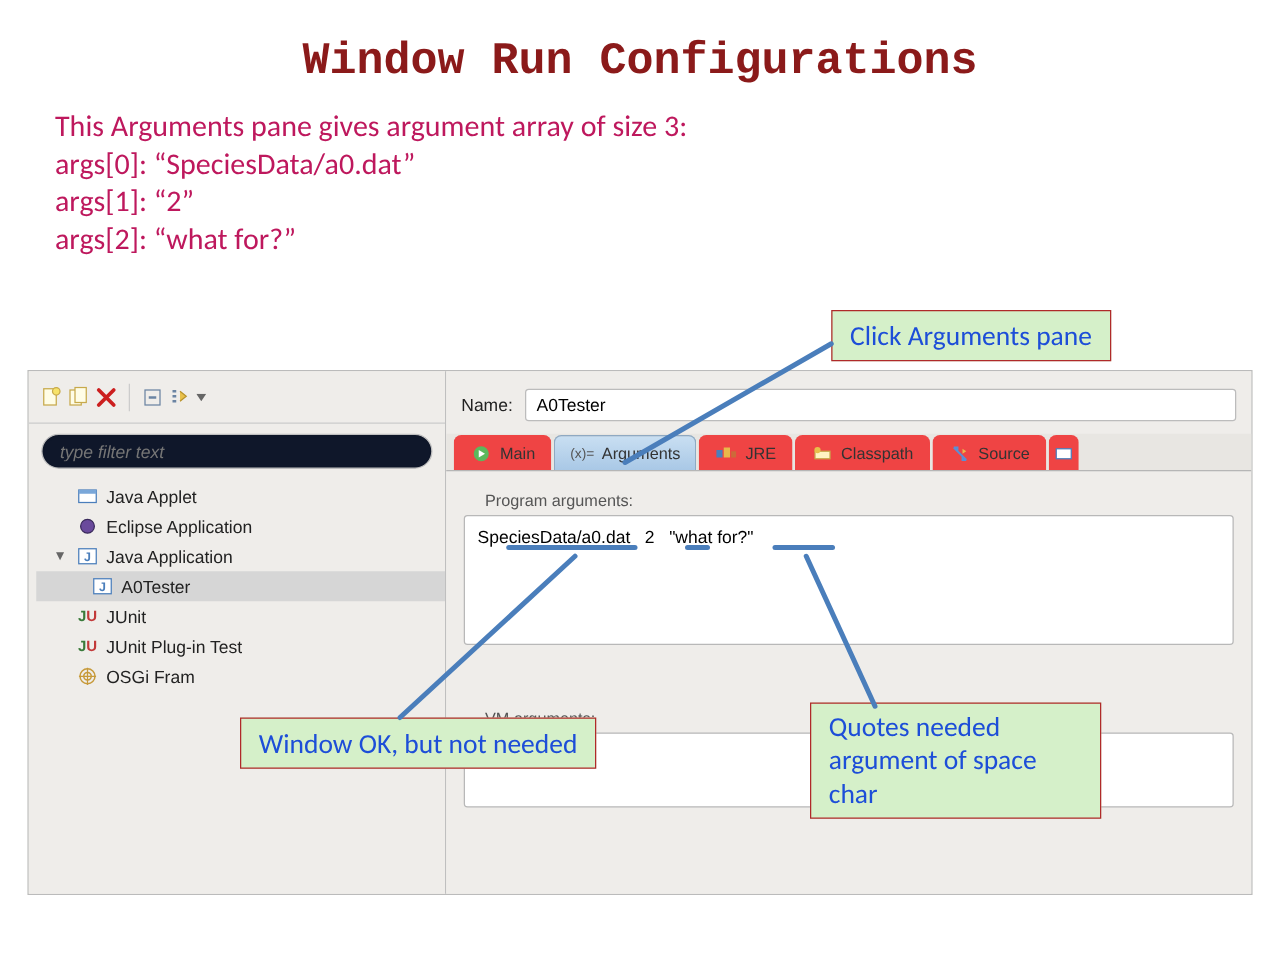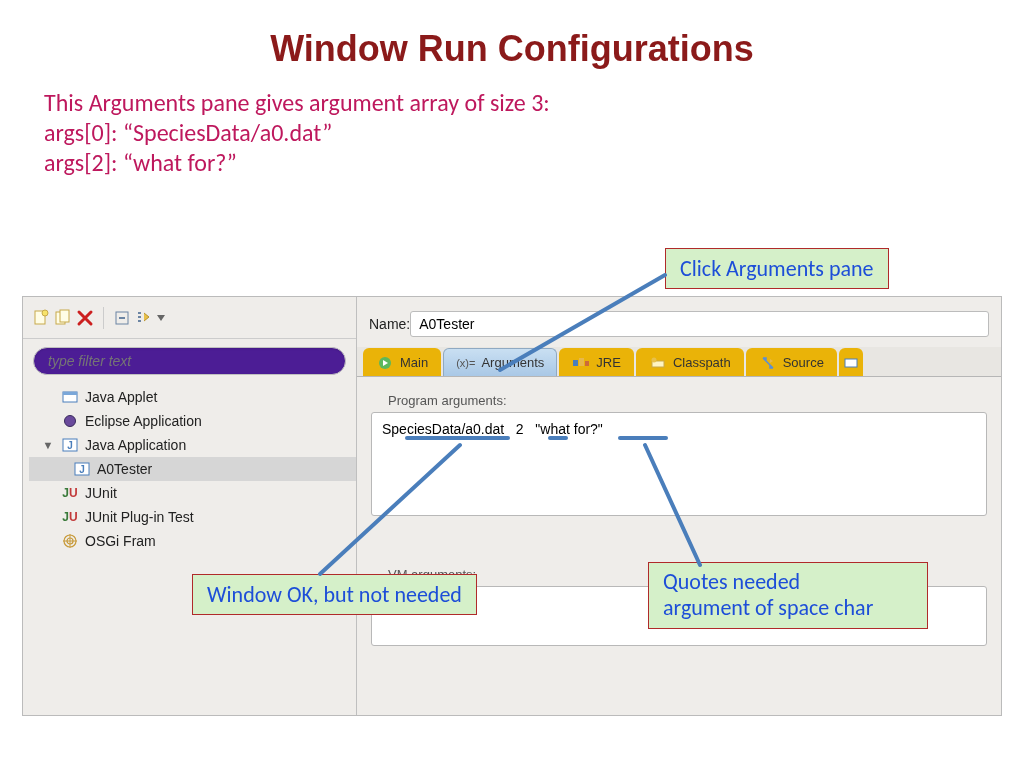--- a/index.html
+++ b/index.html
@@ -1,57 +1,58 @@
 <!DOCTYPE html>
 <html><head>
 <meta charset="utf-8">
 <style>
 *{box-sizing:border-box;margin:0;padding:0}
 body{font-family:"Lucida Grande","Segoe UI",Arial,sans-serif;font-size:13px;color:#222;background:#fff;width:1024px;height:768px;position:relative;overflow:hidden}
-.slide-title{font-family:Liberation Sans, sans-serif;font-weight:700;font-size:36px;color:#8B1A1A;text-align:center;padding:28px 0 18px}
+.slide-title{font-family:Liberation Mono, monospace;font-weight:700;font-size:36px;color:#8B1A1A;text-align:center;padding:28px 0 18px}
 .intro{font-family:Calibri,Arial,sans-serif;font-size:24px;color:#be185d;padding:0 0 0 44px;line-height:1.25}
 .shot{position:absolute;left:22px;top:296px;width:980px;height:420px;border:1px solid #bbb;background:#f4f2ee}
 .left-pane{position:absolute;top:0;left:0;width:334px;height:100%;border-right:1px solid #bfbfbf;background:#efedea}
 .toolbar{height:42px;border-bottom:1px solid #ccc;display:flex;align-items:center;padding:0 8px;gap:2px}
 .toolbar .sep{width:1px;height:22px;background:#ccc;margin:0 6px}
 .ico{width:20px;height:20px;display:inline-flex;align-items:center;justify-content:center}
 .filter-wrap{padding:8px 10px 6px}
-.filter{width:100%;height:28px;border-radius:14px;border:1px solid #c0c0c0;background:#4c1d95;padding:11px 14px;font-size:14px;color:#8a8a8a;font-style:italic;outline:none;box-shadow:inset 0 1px 2px rgba(0,0,0,.1)}
+.filter{width:100%;height:28px;border-radius:14px;border:1px solid #c0c0c0;background:#0f172a;padding:11px 14px;font-size:14px;color:#8a8a8a;font-style:italic;outline:none;box-shadow:inset 0 1px 2px rgba(0,0,0,.1)}
 .tree{padding:4px 0 0 6px;font-size:14px}
 .tree-row{display:flex;align-items:center;height:24px;padding-left:12px;gap:6px;cursor:default}
 .tree-row.child{padding-left:44px}
 .tree-row.sel{background:#d6d6d6}
 .tw{width:14px;text-align:center;color:#666;font-size:11px}
 .glyph{width:18px;height:16px;display:inline-flex;align-items:center;justify-content:center}
 .right-pane{position:absolute;top:0;left:334px;right:0;height:100%;background:#efedea}
-.name-row{display:flex;align-items:center;padding:14px 12px 10px;}
+.name-row{display:flex;align-items:center;padding:14px 12px 10px;gap:10px}
 .name-row label{font-size:14px;color:#222}
 .name-field{flex:1;height:26px;border:1px solid #bcbcbc;border-radius:3px;background:#fff;padding:0 8px;font-size:14px}
 .tabbar{display:flex;align-items:flex-end;height:30px;padding-left:6px;border-bottom:1px solid #b6b6b6;gap:2px;background:#e8e6e2}
-.tab{height:28px;display:flex;align-items:center;padding:0 12px;font-size:13px;color:#333;border:1px solid transparent;border-bottom:none;border-radius:6px 6px 0 0;gap:6px;cursor:pointer;background:#eab308}
+.tab{height:28px;display:flex;align-items:center;padding:0 12px;font-size:13px;color:#333;border:1px solid transparent;border-bottom:none;border-radius:6px 6px 0 0;gap:6px;cursor:pointer;background:#ef4444}
 .tab.active{background:linear-gradient(#c9dff2,#a9c8e6);border-color:#8fa9c2}
 .form-area{padding:10px 14px 0}
 .section-label{font-size:13px;color:#555;margin:6px 11px 4px;padding-left:6px}
 .textarea{width:100%;border:1px solid #b8b8b8;background:#fff;border-radius:3px;font-size:14px;font-family:inherit;resize:none}
 .prog-args{height:104px;padding:8px 10px}
 .vm-args{height:60px;padding:8px 10px}
 
 .callout{position:absolute;background:#d5f0c9;border:1px solid #b02a2a;padding:6px 14px;font-family:Calibri,Arial,sans-serif;font-size:22px;color:#1d4ed8;white-space:nowrap}
 .underline{position:absolute;height:4px;background:#4a7ebb;border-radius:2px}
 svg.arrow{position:absolute;overflow:visible;pointer-events:none}
 svg.arrow line{stroke:#4a7ebb;stroke-width:4;stroke-linecap:round}
 </style>
 </head>
 <body>
 
 <h1 class="slide-title">Window Run Configurations</h1>
 
 <div class="intro">
   <div>This Arguments pane gives argument array of size 3:</div>
   <div>args[0]: “SpeciesData/a0.dat”</div>
+  <div>args[1]: “2”</div>
   <div>args[2]: “what for?”</div>
 </div>
 
 <div class="shot">
   <div class="left-pane">
     <div class="toolbar">
       <span class="ico">
         <svg width="18" height="18">
             <rect x="3" y="2" width="10" height="13" fill="#fffde6" stroke="#c7a94b"></rect>
             <circle cx="13" cy="4" r="3" fill="#f7e36a" stroke="#c7a94b"></circle>
@@ -224,21 +225,21 @@
 <div class="callout" style="left:665px;top:248px">Click Arguments pane</div>
 <svg class="arrow" style="left:495px;top:275px" width="200" height="120">
     <line x1="170" y1="0" x2="5" y2="95"></line>
   </svg>
 
 <div class="callout" style="left:192px;top:574px">Window OK, but not needed</div>
 <svg class="arrow" style="left:320px;top:440px" width="200" height="150">
     <line x1="0" y1="134" x2="140" y2="5"></line>
   </svg>
 
-<div class="callout" style="left:648px;top:562px;line-height:1.2;white-space:normal;width:280px">
+<div class="callout" style="left:648px;top:562px;line-height:1.2;white-space:normal;width:233px">
   <div>Quotes needed</div>
   <div>argument of space char</div>
 </div>
 <svg class="arrow" style="left:640px;top:440px" width="120" height="140">
     <line x1="60" y1="125" x2="5" y2="5"></line>
   </svg>
 
 <div class="underline" style="left:405px;top:436px;width:105px"></div>
 <div class="underline" style="left:548px;top:436px;width:20px"></div>
 <div class="underline" style="left:618px;top:436px;width:50px"></div>

